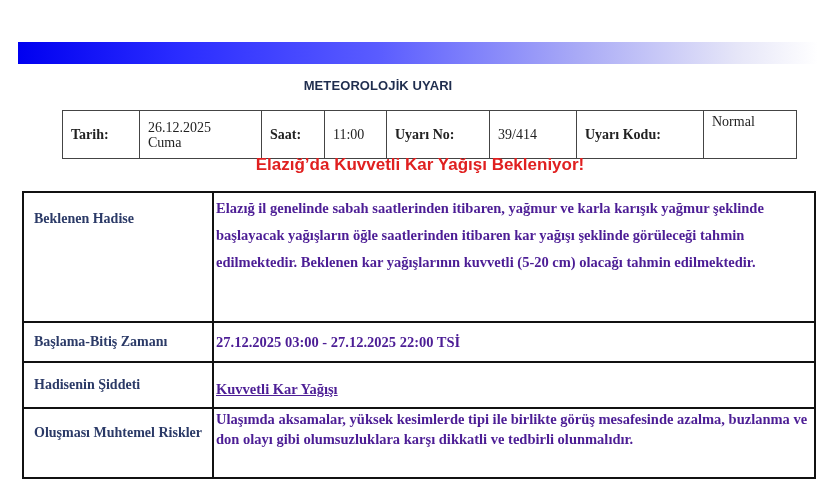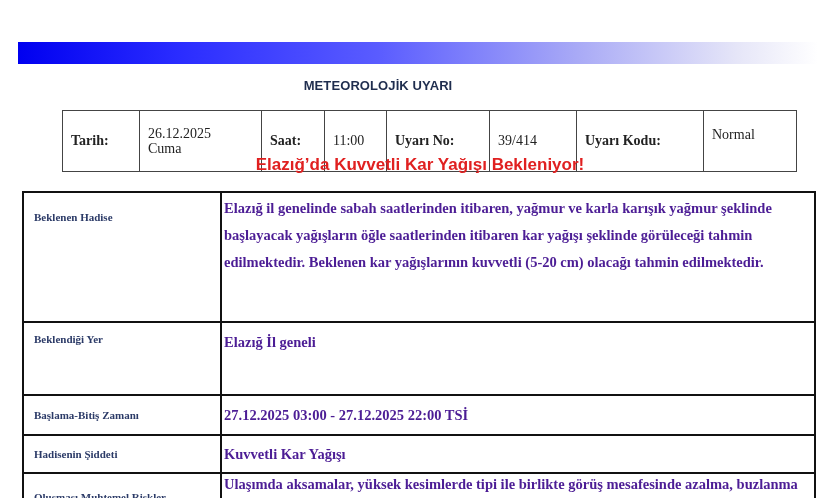--- a/index.html
+++ b/index.html
@@ -37,21 +37,21 @@
     border-radius: 29px;
   }
   table.meta td {
     border: 1.5px solid #444;
     padding: 0 8px;
     vertical-align: middle;
     height: 44px;
   }
   table.meta td.lbl { font-weight: bold; }
   table.meta td.center { text-align: left; line-height: 15px; }
-  table.meta td.top { vertical-align: top; padding-top: 16px; }
+  table.meta td.top { vertical-align: top; padding-top: 3px; }
   .headline {
     position: absolute;
     left: 0; width: 840px;
     top: 155px;
     text-align: center;
     font-family: "Liberation Sans", sans-serif;
     font-weight: bold;
     font-size: 17px;
     color: #e02020;
   }
@@ -61,43 +61,43 @@
     width: 794px;
     border-collapse: collapse;
     font-size: 14px;
   }
   table.main td {
     border: 2px solid #111;
     vertical-align: top;
   }
   table.main td.key {
     width: 178px;
-    padding: 18px 8px 0 10px;
+    padding: 18px 0 0 10px;
     font-weight: bold;
     color: #2b3a67;
-    font-size: 11px;
+    font-size: 14px;
   }
   table.main td.val {
     padding: 2px 2px 0 2px;
     font-weight: bold;
     color: #4c1d95;
     font-size: 14.5px;
     line-height: 27px;
   }
   table.main tr.r1 td { height: 110px; }
   table.main tr.r1 td.key { padding-top: 18px; }
   table.main tr.r2 td { height: 61px; }
   table.main tr.r2 td.key { padding-top: 10px; }
   table.main tr.r2 td.val { padding-top: 6px; }
   table.main tr.r3 td { height: 38px; vertical-align: middle; }
   table.main tr.r3 td.key { padding-top: 0; }
   table.main tr.r3 td.val { padding-top: 0; }
   table.main tr.r4 td { height: 36px; vertical-align: middle; }
   table.main tr.r4 td.key { padding-top: 0; }
-  table.main tr.r4 td.val { padding-top: 0; }
+  table.main tr.r4 td.val { padding-top: 8px; text-decoration: underline; }
   table.main tr.r5 td { height: 52px; }
   table.main tr.r5 td.key { padding-top: 16px; line-height: 15px; }
   table.main tr.r5 td.val { line-height: 20px; padding-top: 0; }
 </style>
 </head>
 <body>
 
 <div class="banner"></div>
 
 <div class="doc-title">METEOROLOJİK UYARI</div>
@@ -121,24 +121,20 @@
   </table>
 
 <div class="headline">Elazığ’da Kuvvetli Kar Yağışı Bekleniyor!</div>
 
 <table class="main">
   <tbody>
       <tr class="r1">
     <td class="key">Beklenen Hadise</td>
     <td class="val">Elazığ il genelinde sabah saatlerinden itibaren, yağmur ve karla karışık yağmur şeklinde başlayacak yağışların öğle saatlerinden itibaren kar yağışı şeklinde görüleceği tahmin edilmektedir. Beklenen kar yağışlarının kuvvetli (5-20 cm) olacağı tahmin edilmektedir.</td>
   </tr>
-  <tr class="r2">
-    <td class="key">Beklendiği Yer</td>
-    <td class="val">Elazığ İl geneli</td>
-  </tr>
   <tr class="r3">
     <td class="key">Başlama-Bitiş Zamanı</td>
     <td class="val">27.12.2025 03:00 - 27.12.2025 22:00 TSİ</td>
   </tr>
   <tr class="r4">
     <td class="key">Hadisenin Şiddeti</td>
     <td class="val">Kuvvetli Kar Yağışı</td>
   </tr>
   <tr class="r5">
     <td class="key">Oluşması Muhtemel Riskler</td>

